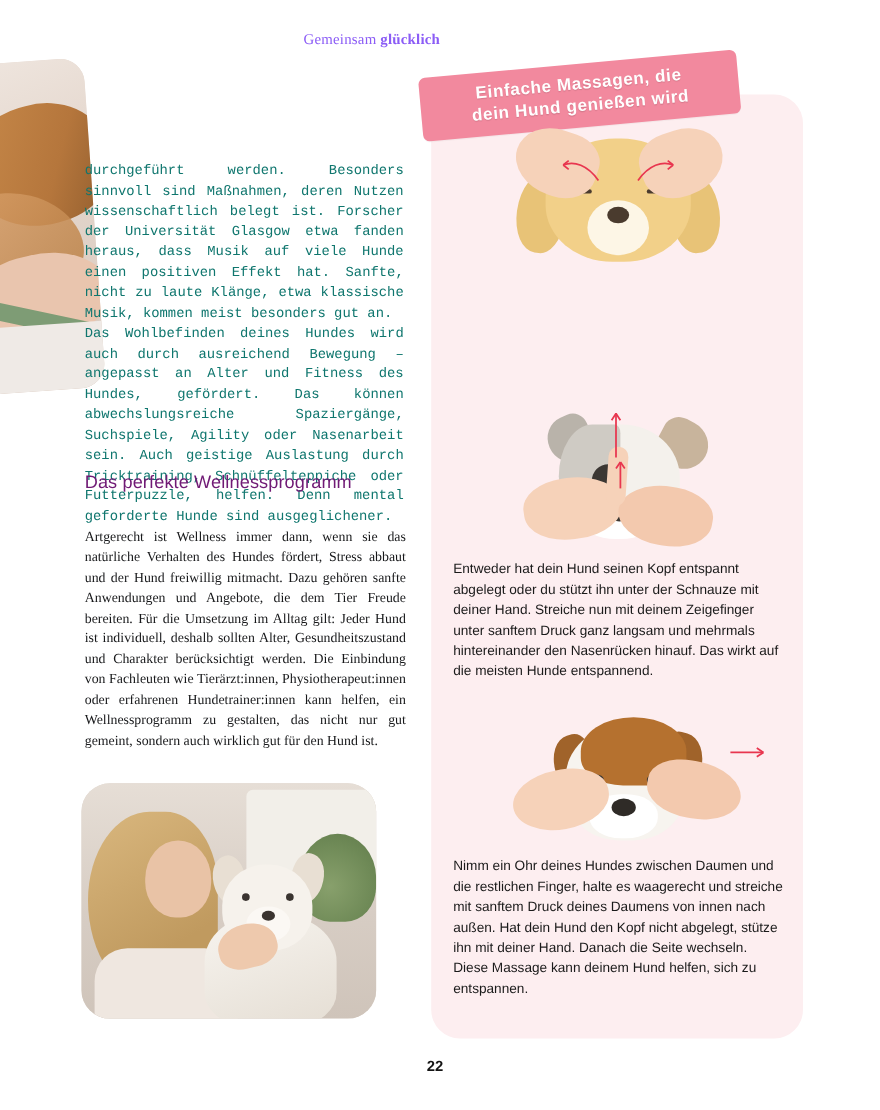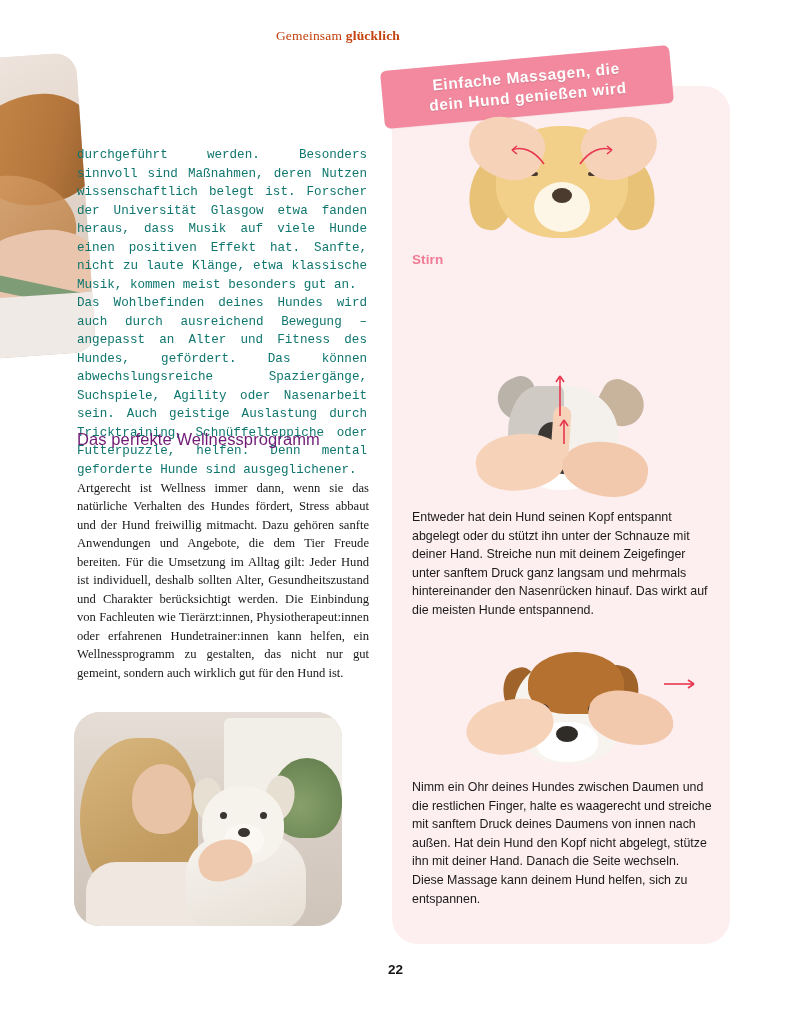--- a/index.html
+++ b/index.html
@@ -17,21 +17,21 @@
 
   
   .header {
     position: absolute;
     top: 28px;
     left: 0;
     width: 676px;
     text-align: center;
     font-family: "Liberation Serif", serif;
     font-size: 13.5px;
-    color: #c2410c;
+    color: #8b5cf6;
     letter-spacing: .2px;
   }
   .header .bold { font-weight: bold; }
 
   
   .photo-top {
     position: absolute;
     left: -34px;
     top: 56px;
     width: 120px;
@@ -326,21 +326,20 @@
   <div class="d1-hand-r"></div>
   <svg class="svg-layer" viewBox="0 0 300 140">
     <path class="arrow-red" d="M132 48 C 122 34, 110 30, 100 34"></path>
     <path class="arrow-red" d="M100 34 l 5 -4 m -5 4 l 5 4"></path>
     <path class="arrow-red" d="M168 48 C 178 34, 190 30, 200 34"></path>
     <path class="arrow-red" d="M200 34 l -5 -4 m 5 4 l -5 4"></path>
   </svg>
 </div>
 
 <div class="block" style="top:252px;">
-  <h3>Stirn</h3>
 </div>
 
 <div class="illus ill2">
   <div class="d2-ear-l"></div>
   <div class="d2-ear-r"></div>
   <div class="d2-head"></div>
   <div class="d2-patch"></div>
   <div class="d2-eye"></div>
   <div class="d2-muzzle"></div>
   <div class="d2-nose"></div>

